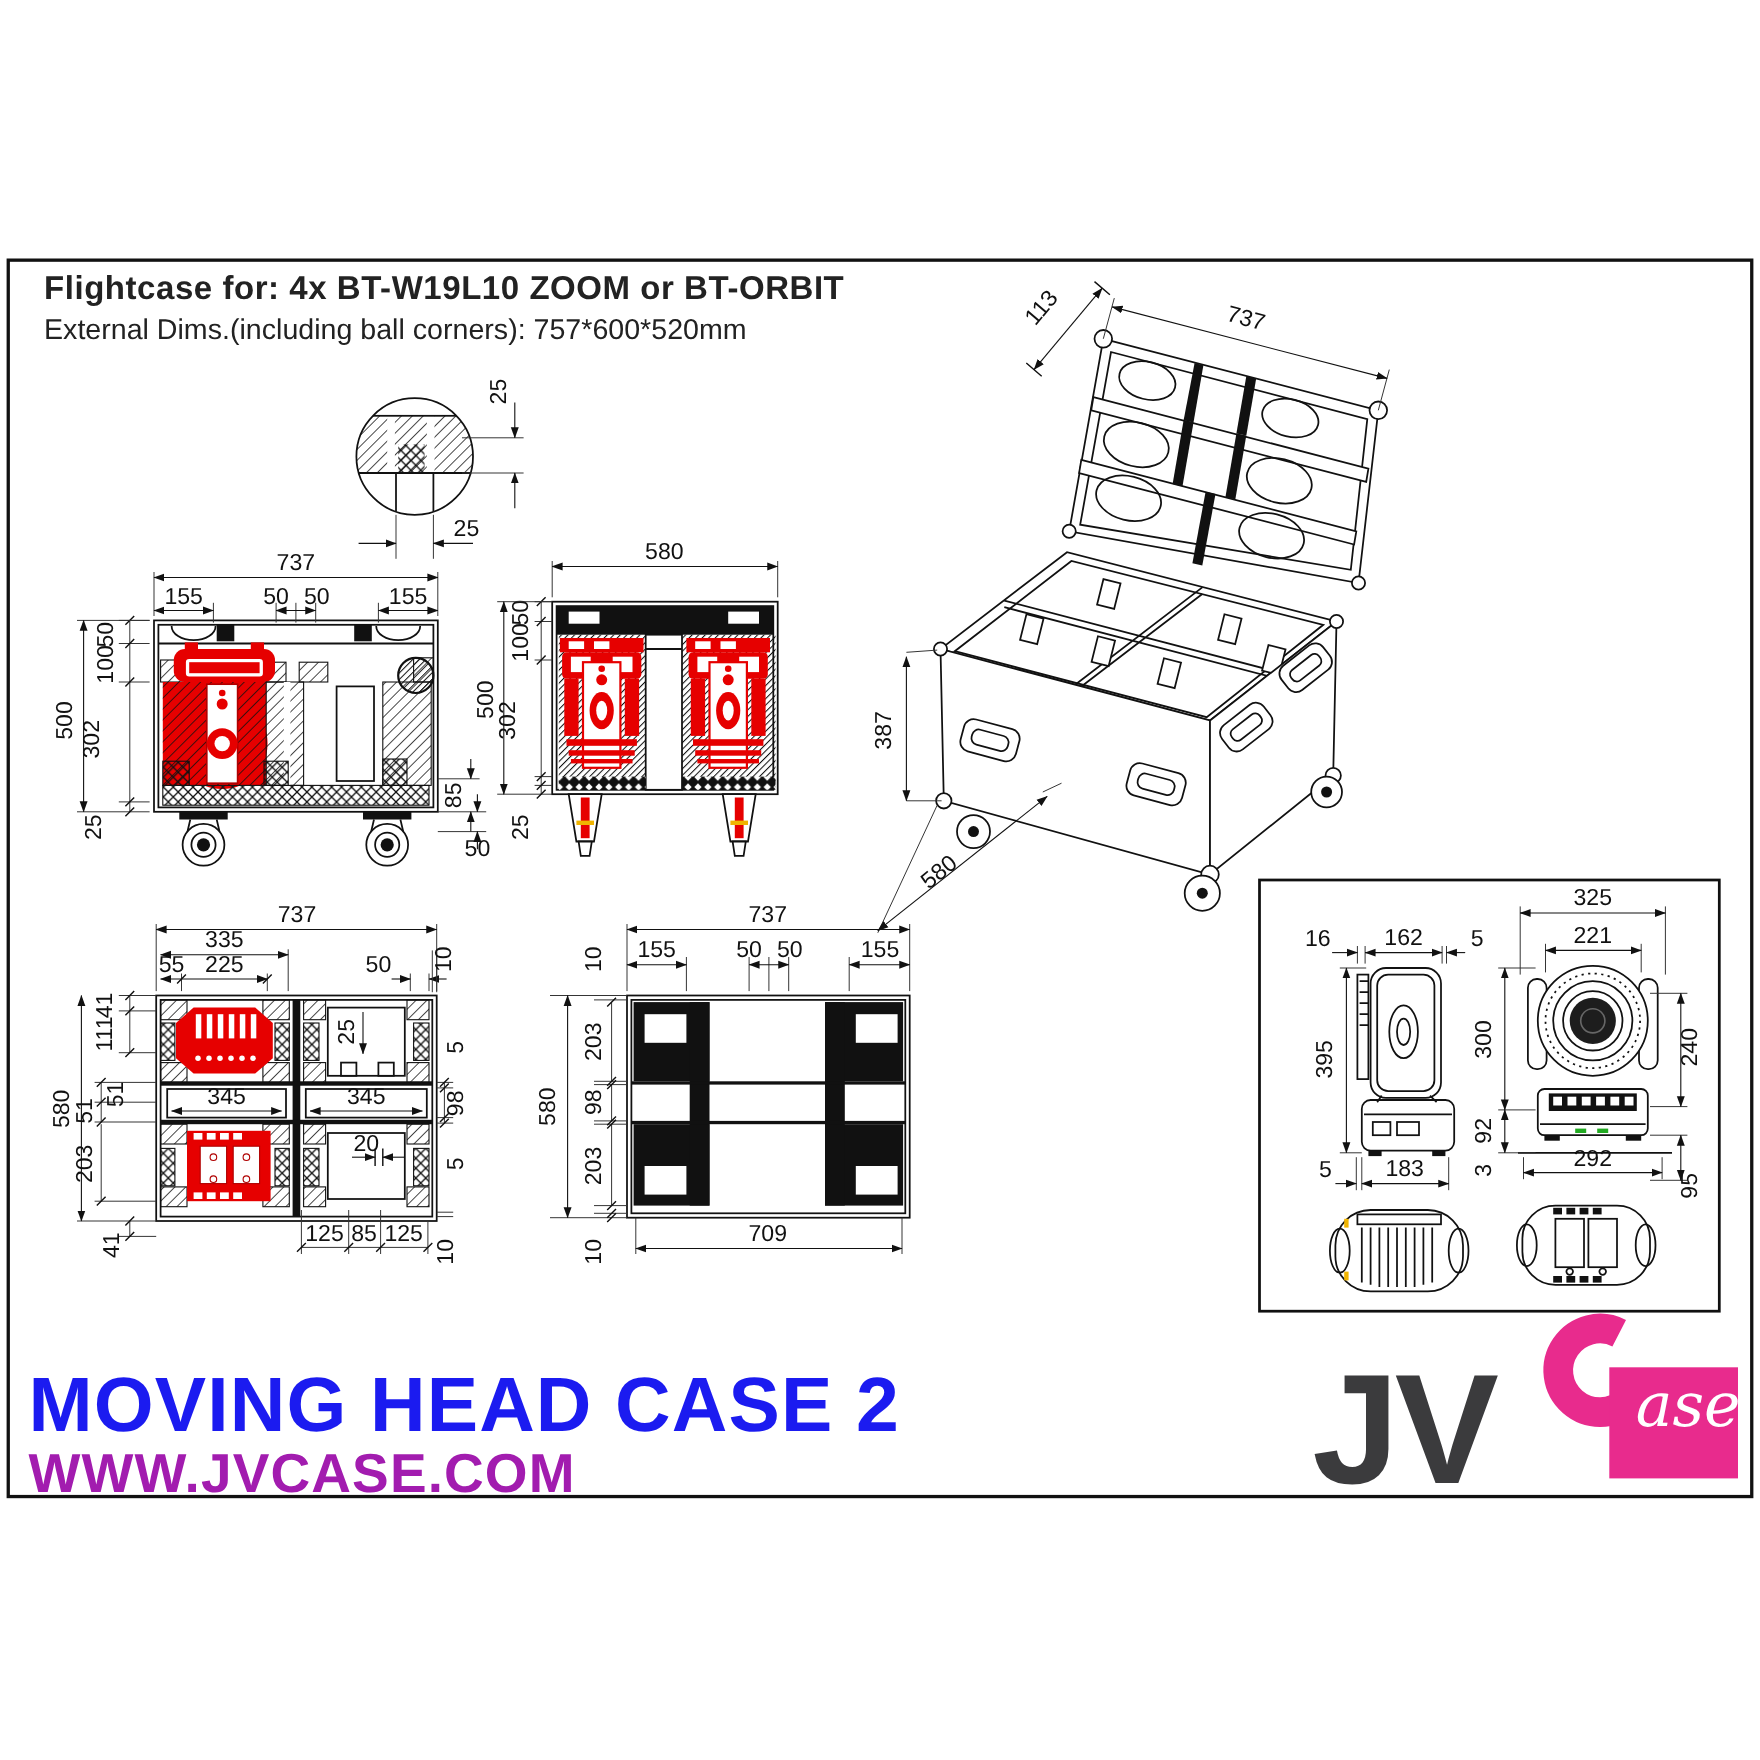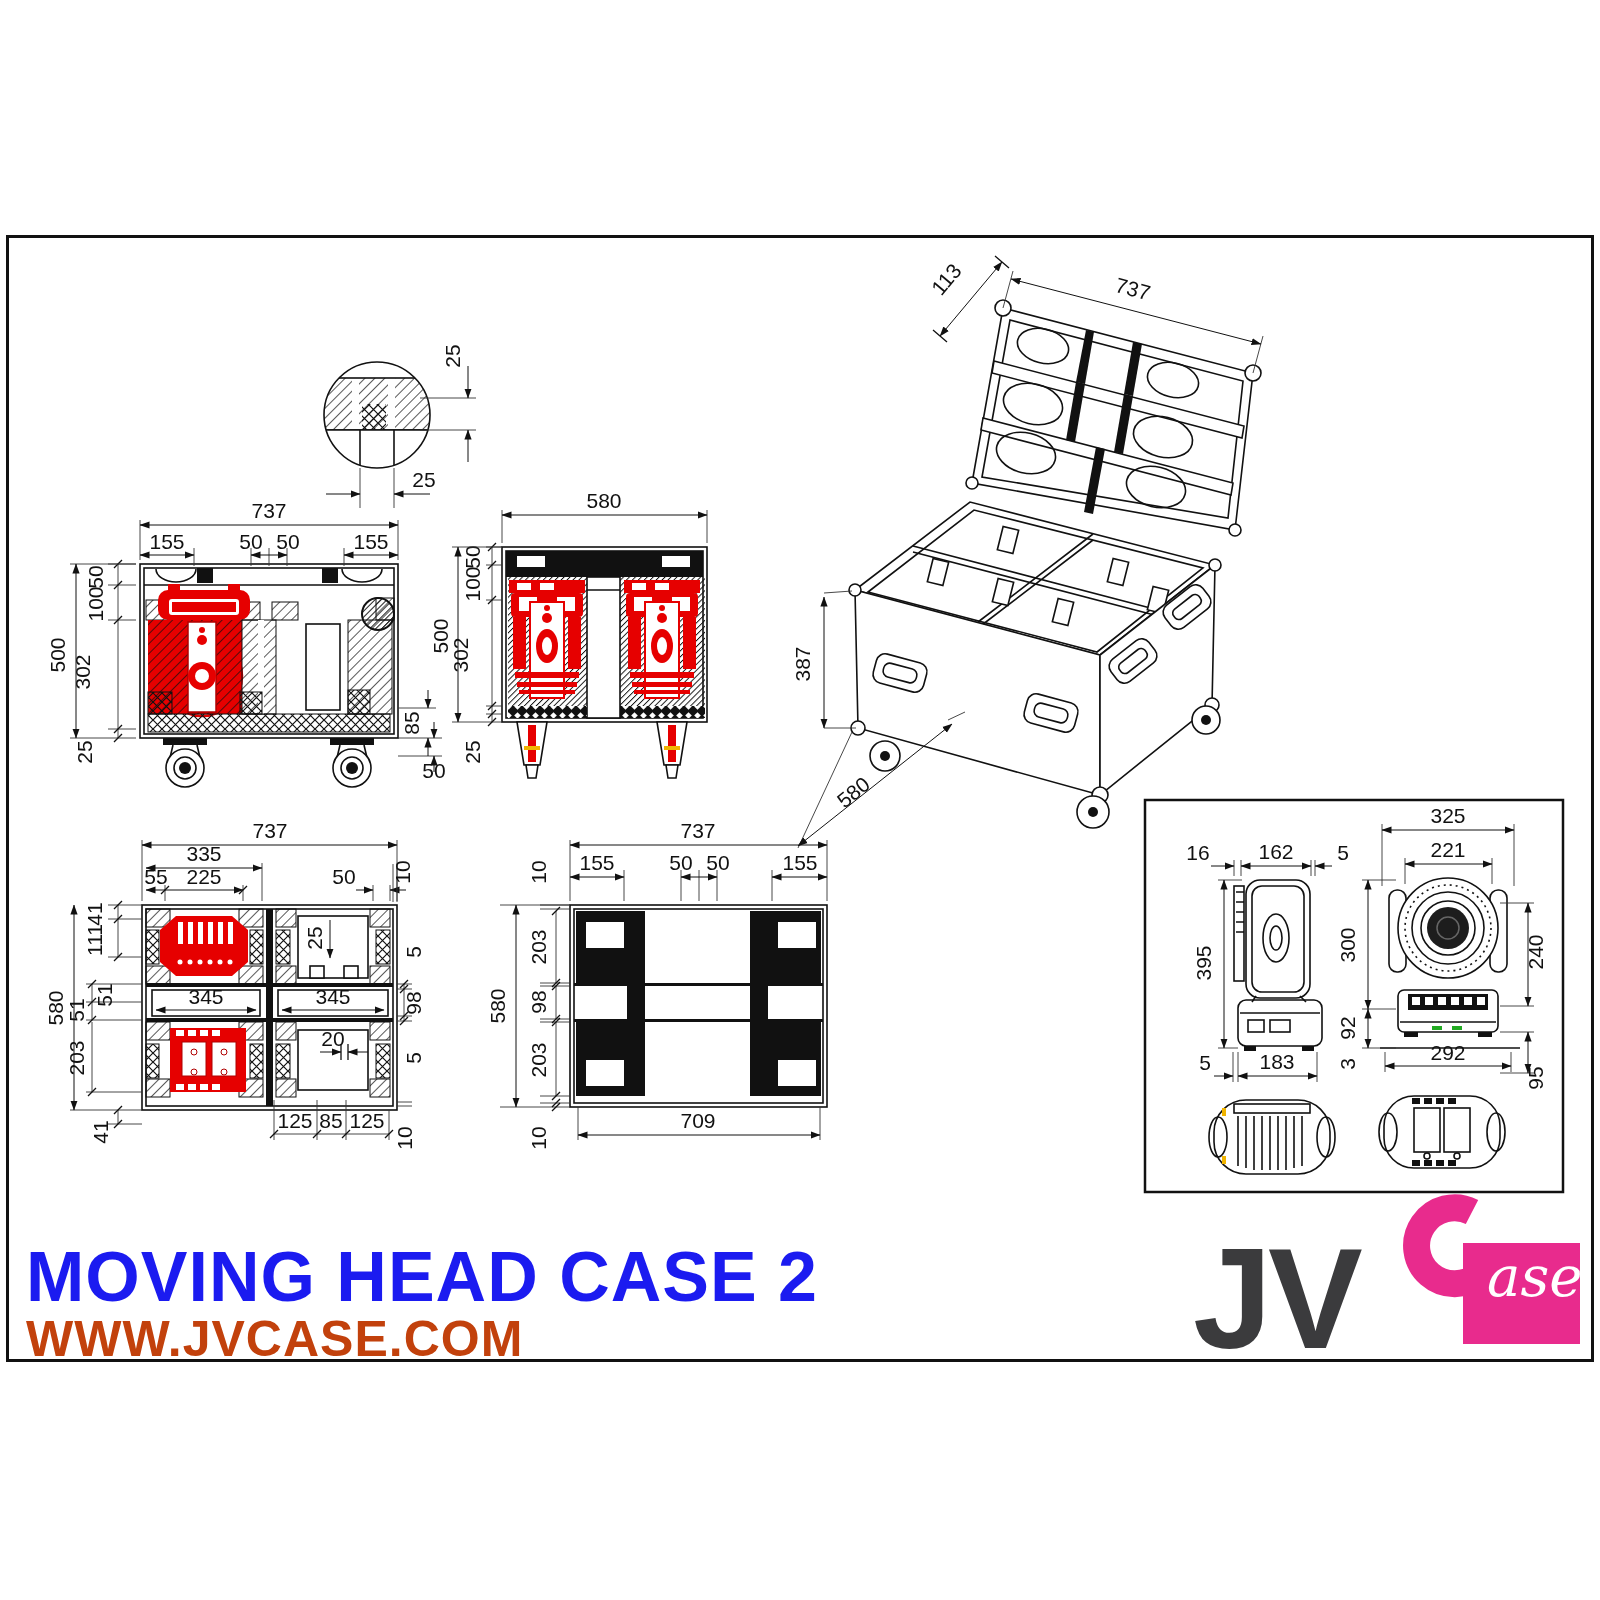--- a/index.html
+++ b/index.html
@@ -5,21 +5,21 @@
   html,body{margin:0;padding:0;background:#fff;}
   #stage{position:relative;width:1600px;height:1600px;background:#fff;overflow:hidden;
          font-family:"Liberation Sans",sans-serif;}
   #frame{position:absolute;left:6px;top:235px;width:1588px;height:1127px;
          border:3px solid #111;box-sizing:border-box;}
   #hdr{position:absolute;left:40px;top:246px;color:#222;}
   #hdr .t1{font-size:30px;font-weight:bold;letter-spacing:.5px;}
   #hdr .t2{font-size:26px;margin-top:4px;}
   #ftr{position:absolute;left:26px;top:1242px;}
   #ftr .p{font-size:70px;font-weight:bold;color:#1b1bf0;letter-spacing:1px;line-height:1.0;}
-  #ftr .w{font-size:50px;font-weight:bold;color:#c2410c;letter-spacing:1px;line-height:1.0;margin-top:2px;}
+  #ftr .w{font-size:50px;font-weight:bold;color:#a21caf;letter-spacing:1px;line-height:1.0;margin-top:2px;}
   svg{position:absolute;left:0;top:0;}
   .ln{stroke:#111;fill:none;stroke-width:1.6;}
   .lw{stroke:#111;fill:#fff;stroke-width:1.6;}
   .lb{fill:#111;stroke:none;}
   .xl{stroke:#333;stroke-width:.9;fill:none;}
   .dl{stroke:#111;stroke-width:1;fill:none;marker-start:url(#arr);marker-end:url(#arr);}
   .de{stroke:#111;stroke-width:1;fill:none;marker-end:url(#arr);}
   .ds{stroke:#111;stroke-width:1;fill:none;marker-start:url(#arr);}
   .tk{stroke:#111;stroke-width:1.3;}
   .dim{font:21px "Liberation Sans",sans-serif;fill:#111;text-anchor:middle;}
@@ -27,20 +27,24 @@
   .rln{stroke:#e60000;fill:none;stroke-width:2.5;}
   .logo-jv{font:italic bold 142px "Liberation Sans",sans-serif;fill:#3b3b3d;letter-spacing:-4px;font-style:normal;}
   .logo-ase{font:italic 56px "DejaVu Serif",serif;fill:#fff;}
 </style>
 </head>
 <body>
 
 <div id="stage">
   <div id="frame"></div>
 
+  <div id="hdr">
+    <div class="t1">Flightcase for:  4x BT-W19L10 ZOOM   or   BT-ORBIT</div>
+    <div class="t2">External Dims.(including ball corners): 757*600*520mm</div>
+  </div>
 
   <svg width="1600" height="1600" viewBox="0 0 1600 1600">
     <defs>
       <marker id="arr" viewBox="0 0 10 10" refX="9.5" refY="5" markerWidth="10" markerHeight="10" orient="auto-start-reverse">
         <path d="M0 1.4 L10 5 L0 8.6 Z" fill="#111"></path>
       </marker>
       <pattern id="p-hatch" width="7" height="7" patternUnits="userSpaceOnUse" patternTransform="rotate(45)">
         <line x1="0" y1="0" x2="0" y2="7" stroke="#111" stroke-width="1.4"></line>
       </pattern>
       <pattern id="p-dense" width="4.2" height="4.2" patternUnits="userSpaceOnUse" patternTransform="rotate(45)">

